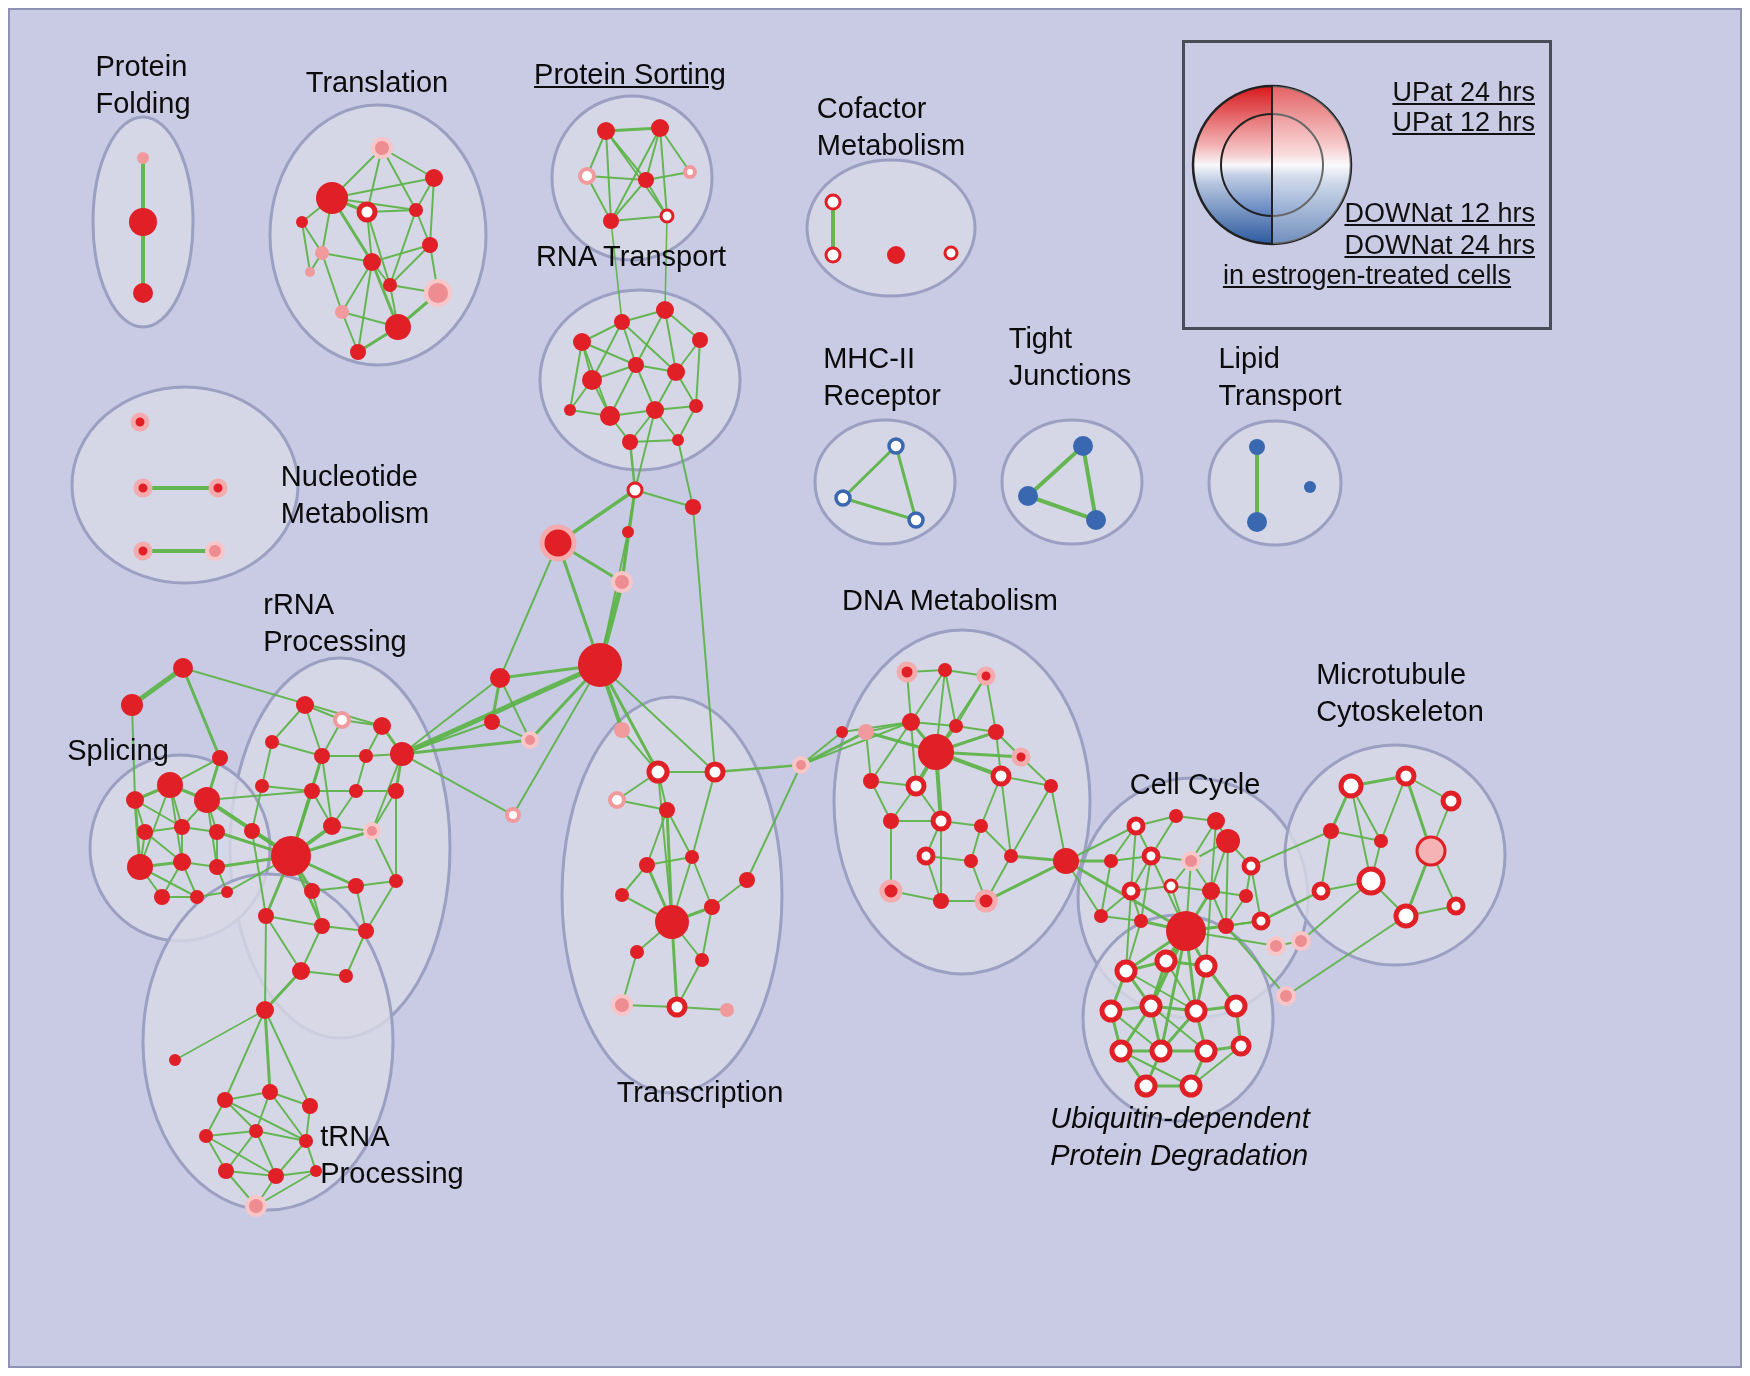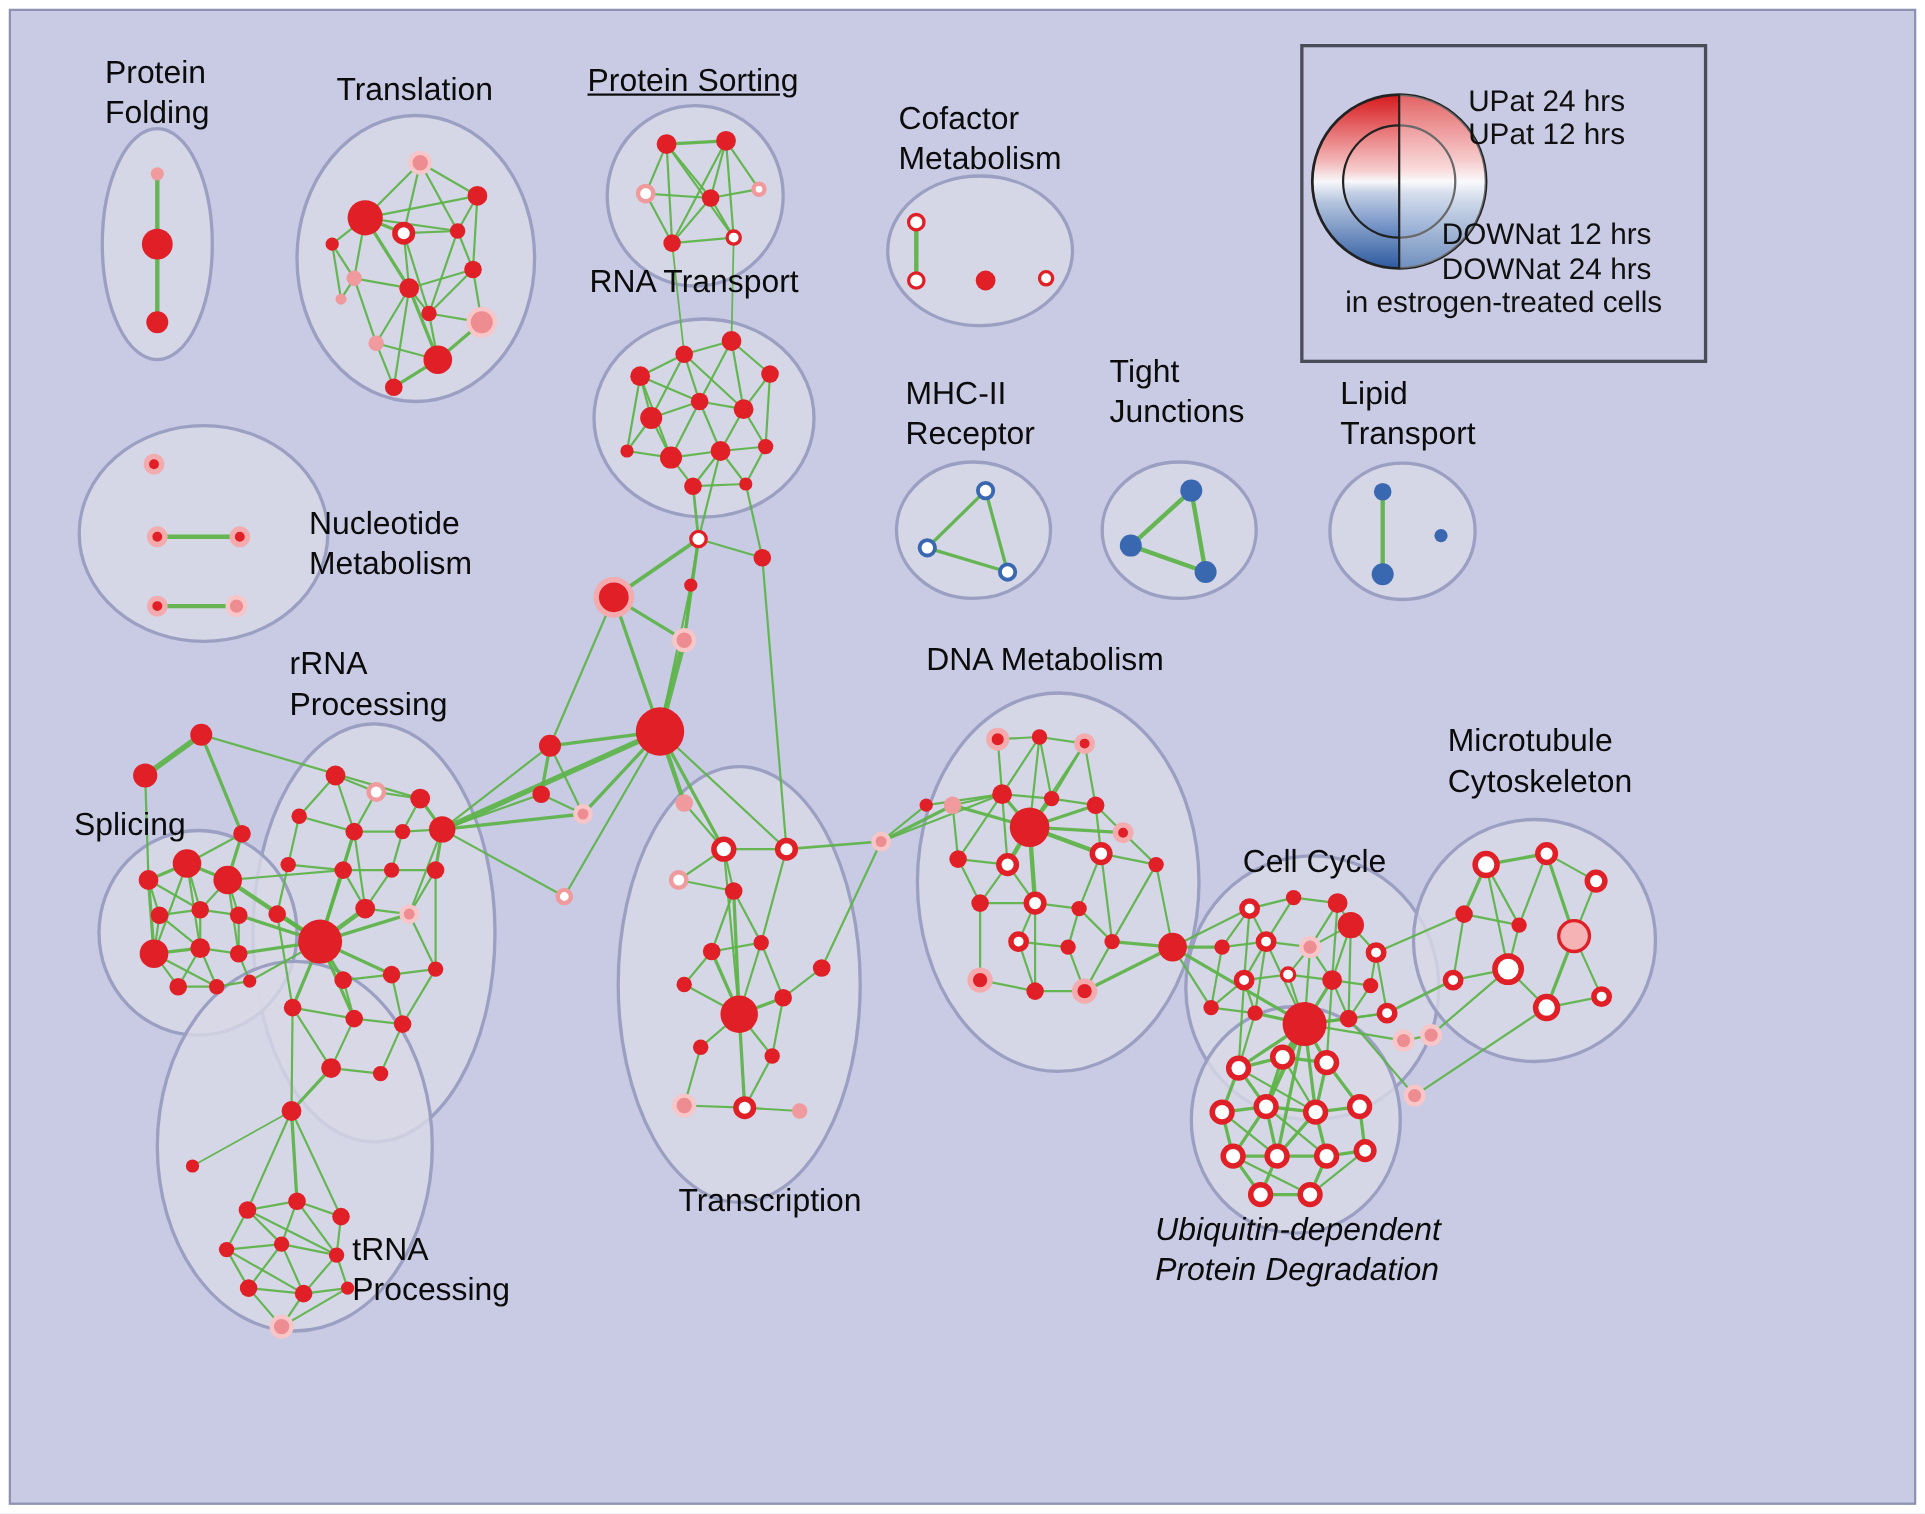--- a/index.html
+++ b/index.html
@@ -5,23 +5,23 @@
   html,body{margin:0;padding:0;background:#ffffff;font-family:"Liberation Sans",sans-serif;}
   .page{width:1750px;height:1376px;box-sizing:border-box;padding:8px;background:#ffffff;}
   .frame{position:relative;width:100%;height:100%;box-sizing:border-box;border:2px solid #8d92b3;
          background:#c9cae3;overflow:hidden;}
   .frame > svg{position:absolute;left:0;top:0;}
   .overlay{position:absolute;left:0;top:0;width:1750px;height:1376px;pointer-events:none;}
   .clabel{position:absolute;transform:translateX(-50%);text-align:left;font-size:29px;line-height:37px;
           color:#0b0b0b;white-space:pre-line;}
   .legend{position:absolute;left:1172px;top:30px;width:370px;height:290px;box-sizing:border-box;
           border:3px solid #4a4c58;}
-  .lrow{position:absolute;left:92px;right:14px;display:flex;justify-content:center;
-        font-size:27px;line-height:32px;color:#101010;}
-  .lcap{position:absolute;left:0;right:0;text-align:center;font-size:27px;line-height:32px;color:#101010;}
+  .lrow{position:absolute;left:92px;right:14px;display:flex;justify-content:flex-end;
+        font-size:27px;line-height:32px;color:#101010;text-decoration:underline;}
+  .lcap{position:absolute;left:0;right:0;text-align:center;font-size:27px;line-height:32px;color:#101010;text-decoration:underline;}
 </style>
 </head>
 <body>
 
 <div class="page">
   <div class="frame">
 
     <svg id="net" width="1750" height="1376" viewBox="0 0 1750 1376">
         <defs>
           <linearGradient id="gradOuter" x1="0" y1="0" x2="0" y2="1">

